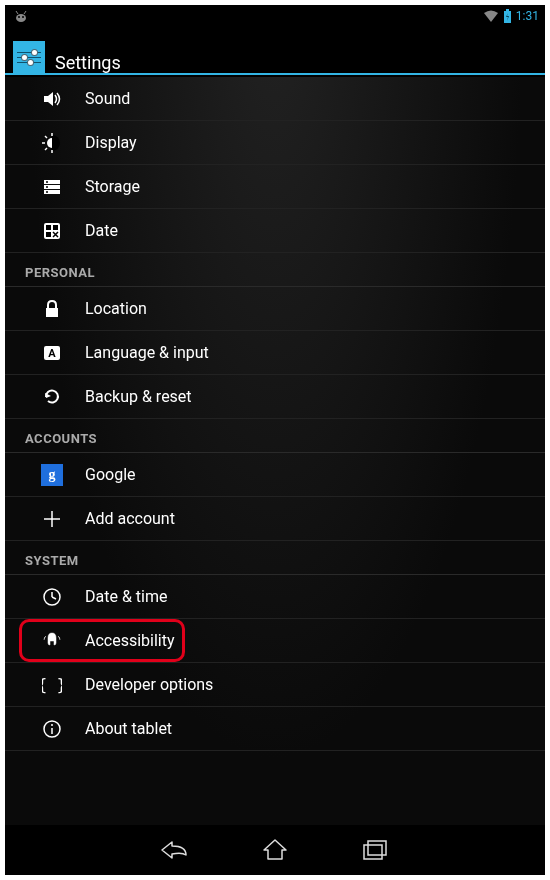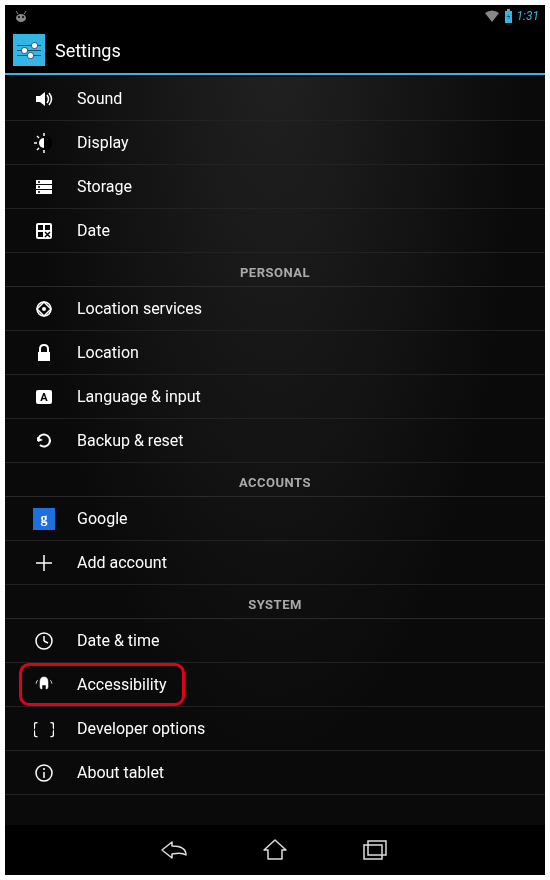--- a/index.html
+++ b/index.html
@@ -1,31 +1,31 @@
 <!DOCTYPE html>
 <html><head>
 <meta charset="utf-8">
 <style>
   * { margin:0; padding:0; box-sizing:border-box; }
   body { width:550px; height:880px; background:#fff; font-family:Roboto,Arial,sans-serif; overflow:hidden; position:relative; }
   .frame { position:absolute; left:5px; top:5px; width:540px; height:870px; background:#000; }
-  .statusbar { height:22px; display:flex; justify-content:space-between; align-items:center; padding:0 6px; font-size:12px; color:#33b5e5;font-style:italic; }
+  .statusbar { height:22px; display:flex; justify-content:space-between; align-items:center; padding:0 6px; font-size:12px; color:#33b5e5; }
   .statusbar .left { color:#888; display:flex; align-items:center; }
   .statusbar .right { display:flex; align-items:center; gap:4px; }
-  .appbar { height:48px; display:flex; align-items:center; padding:0 8px; border-bottom:2px solid #33b5e5; }
+  .appbar { height:48px; display:flex; align-items:flex-end; padding:0 8px; border-bottom:2px solid #33b5e5; }
   .appbar .appicon { width:32px; height:32px; background:#33b5e5; margin-right:10px; display:flex; flex-direction:column; justify-content:center; align-items:center; gap:4px; padding:4px; }
   .appbar .appicon .slider { width:24px; height:1px; background:rgba(0,40,60,.7); position:relative; }
   .appbar .appicon .slider::after { content:''; position:absolute; width:5px; height:5px; background:#fff; border:1px solid rgba(0,40,60,.7); border-radius:50%; top:-3px; }
   .appbar .appicon .s1::after { left:14px; }
   .appbar .appicon .s2::after { left:4px; }
   .appbar .appicon .s3::after { left:10px; }
   .appbar .title { color:#fff; font-size:18px; font-weight:400; }
   .content { position:absolute; top:72px; bottom:50px; left:0; right:0; overflow:hidden; background:#0c0c0c; background:radial-gradient(ellipse at center -10%, #222 0%, #0a0a0a 65%); }
-  .section-header { color:#aaa; font-size:13px; font-weight:700; letter-spacing:0.5px; padding:12px 20px 6px; border-bottom:1px solid #2a2a2a;text-align:center; }
-  .row { display:flex; align-items:center; height:44px; padding:0 28px; border-bottom:1px solid #222; position:relative; }
+  .section-header { color:#aaa; font-size:13px; font-weight:700; letter-spacing:0.5px; padding:12px 20px 6px; border-bottom:1px solid #2a2a2a; }
+  .row { display:flex; align-items:center; height:44px; padding:0 36px; border-bottom:1px solid #222; position:relative; }
   .row .icon { width:22px; height:22px; margin-right:22px; display:flex; align-items:center; justify-content:center; color:#fff; }
   .row .label { color:#fff; font-size:16px; }
   .highlight { position:absolute; left:14px; right:360px; top:0; bottom:0; border:3px solid #e1001a; border-radius:10px; pointer-events:none; }
   .navbar { position:absolute; bottom:0; left:0; right:0; height:50px; background:#000; display:flex; justify-content:center; align-items:center; gap:70px; }
   .navbtn { width:30px; height:30px; display:flex; align-items:center; justify-content:center; color:#ddd; }
   svg { display:block; }
   .google-icon { width:22px; height:22px; background:#1f6fde; color:#fff; display:flex; align-items:center; justify-content:center; font-weight:700; font-size:14px; font-family:Georgia,serif; }
 </style>
 </head>
 <body>
@@ -118,30 +118,20 @@
               <rect x="4" y="11" width="5" height="5" fill="#000"></rect>
               <path d="M11 11 L16 16 M11 16 L16 11" stroke="#000" stroke-width="1.5"></path>
             </svg>
           </div>
           <div class="label">Date</div>
         </div>
         <div class="section-header">PERSONAL</div>
         <div class="row">
           <div class="icon">
             <svg width="20" height="20" viewBox="0 0 20 20">
-              <circle cx="10" cy="10" r="7" fill="none" stroke="#fff" stroke-width="1.5"></circle>
-              <path d="M10 3 L17 10 L10 17 L3 10 Z" fill="none" stroke="#fff" stroke-width="1.5"></path>
-              <circle cx="10" cy="10" r="2" fill="#fff"></circle>
-            </svg>
-          </div>
-          <div class="label">Location services</div>
-        </div>
-        <div class="row">
-          <div class="icon">
-            <svg width="20" height="20" viewBox="0 0 20 20">
               <rect x="4" y="9" width="12" height="9" fill="#fff"></rect>
               <path d="M6 9 L6 6 Q6 2 10 2 Q14 2 14 6 L14 9" fill="none" stroke="#fff" stroke-width="2"></path>
             </svg>
           </div>
           <div class="label">Location</div>
         </div>
         <div class="row">
           <div class="icon">
             <svg width="20" height="20" viewBox="0 0 20 20">
               <rect x="2" y="3" width="16" height="14" rx="2" fill="#fff"></rect>

